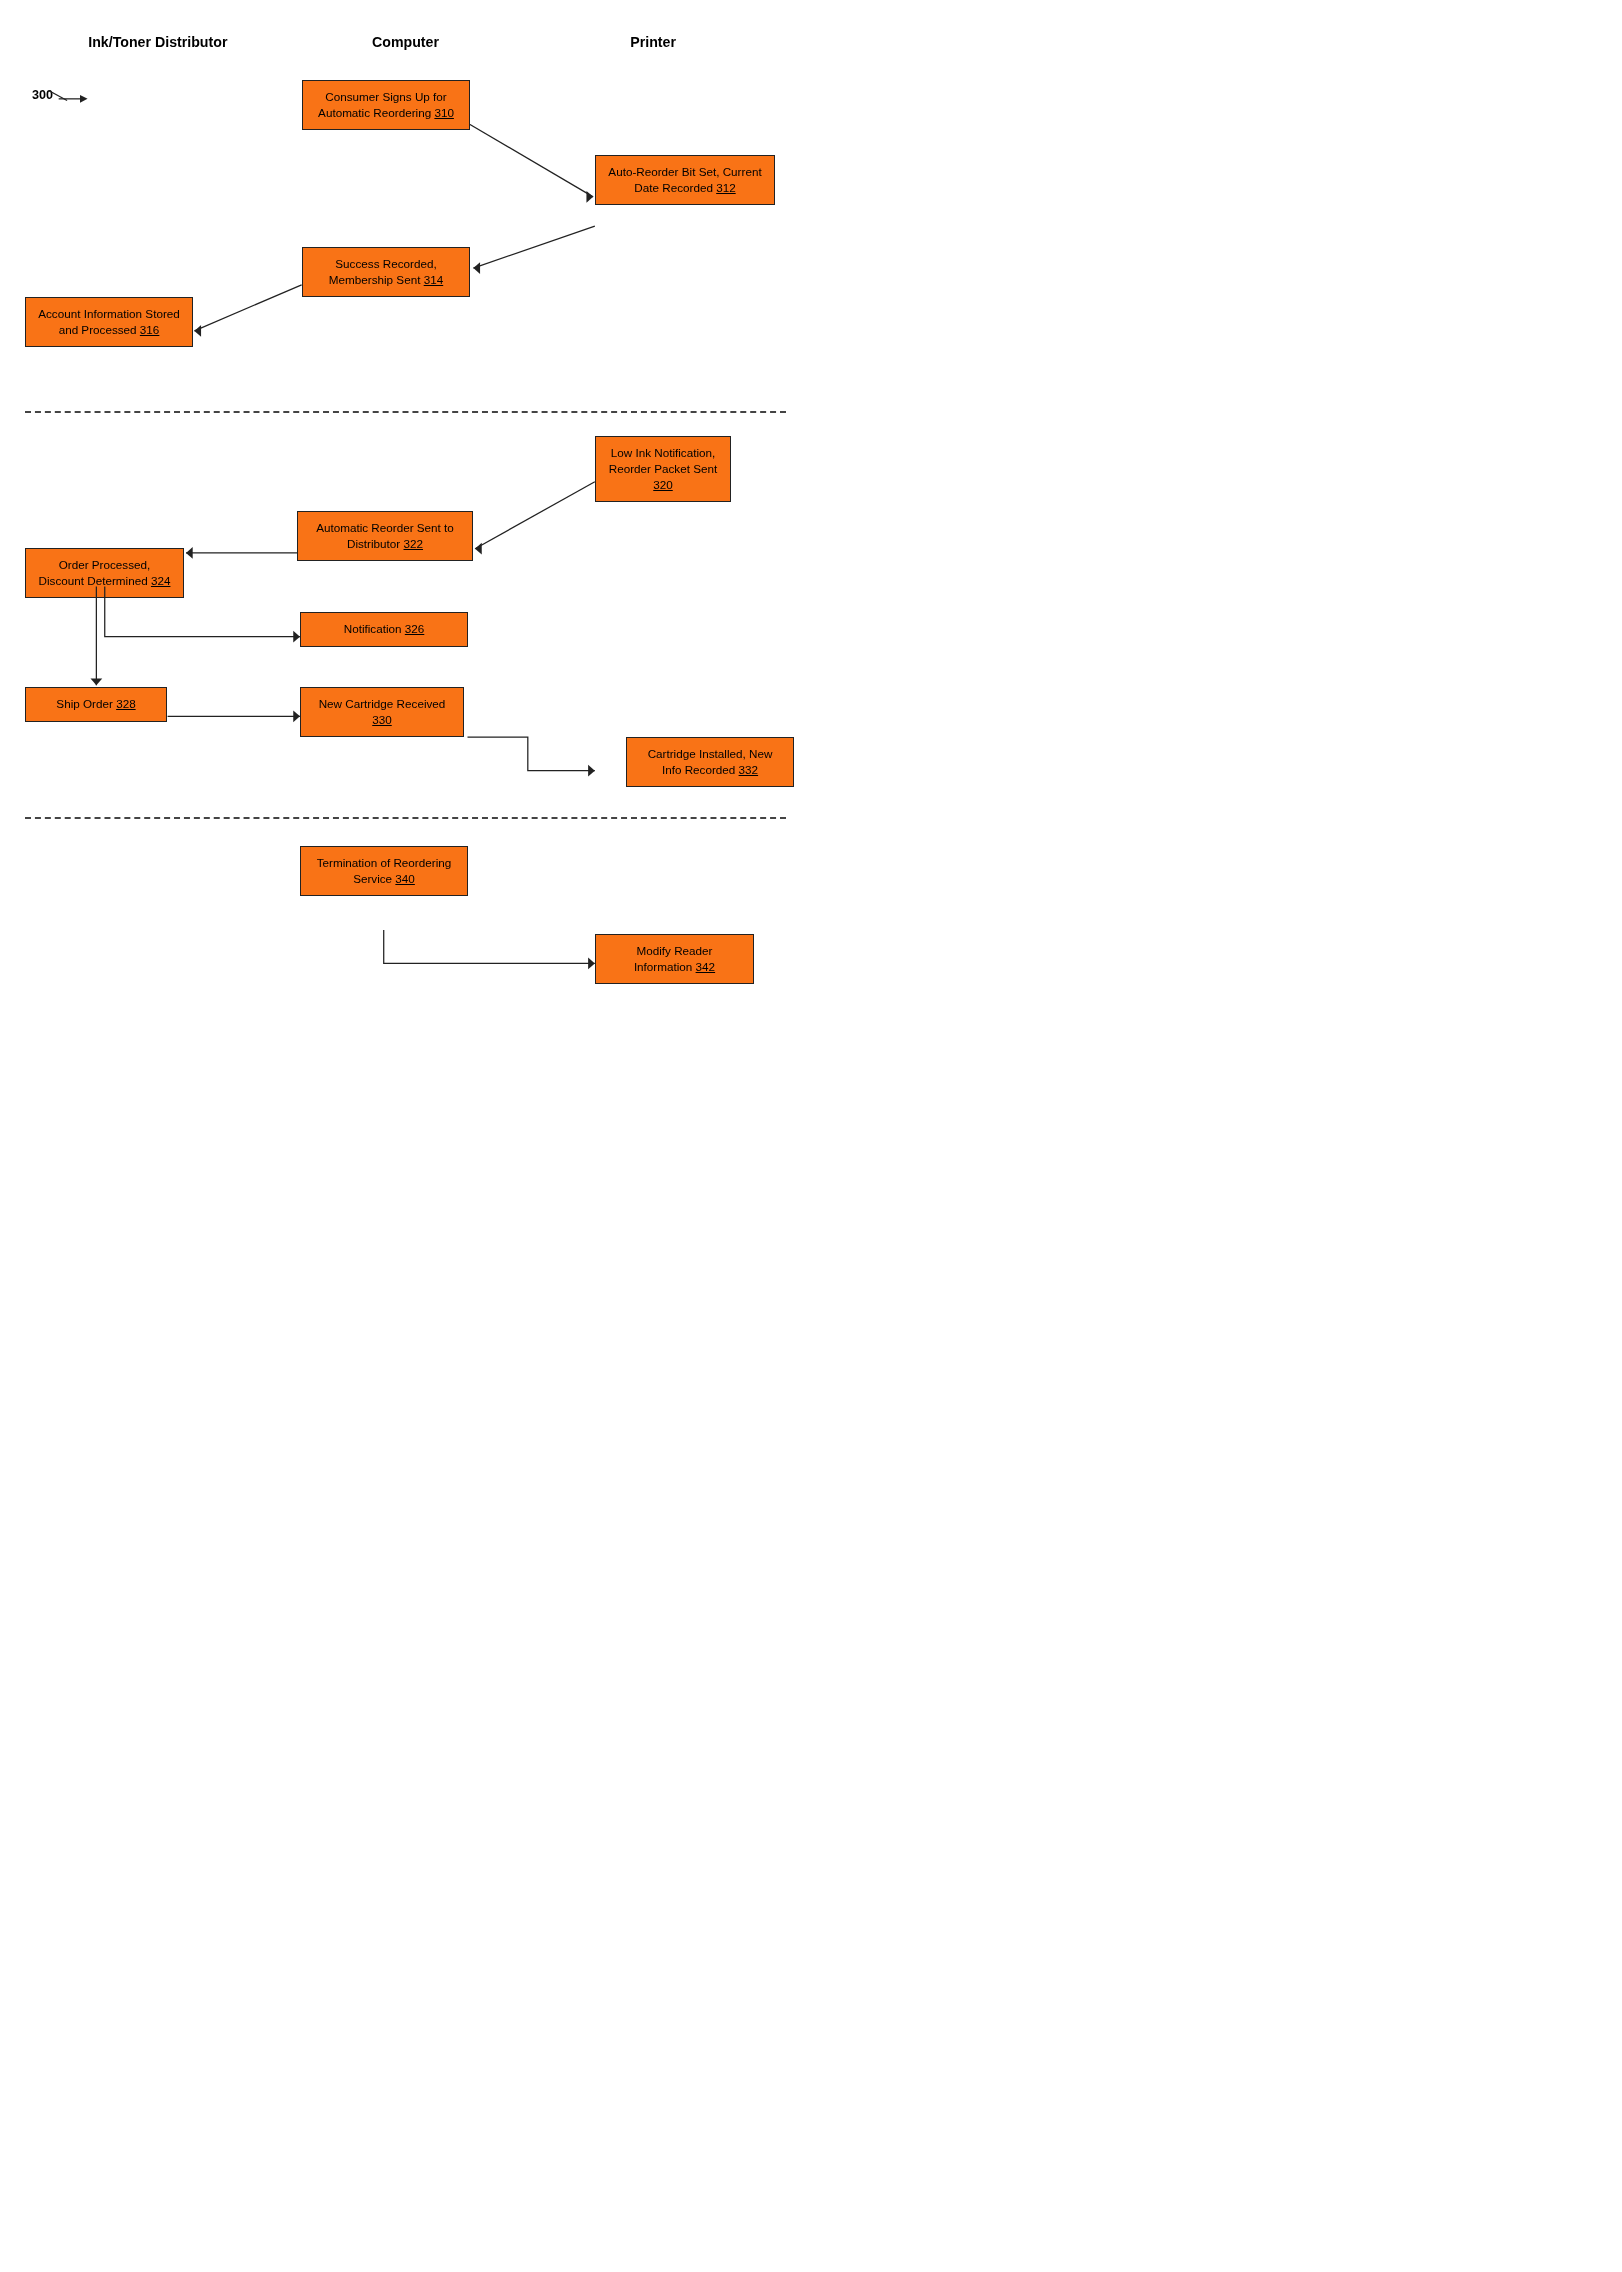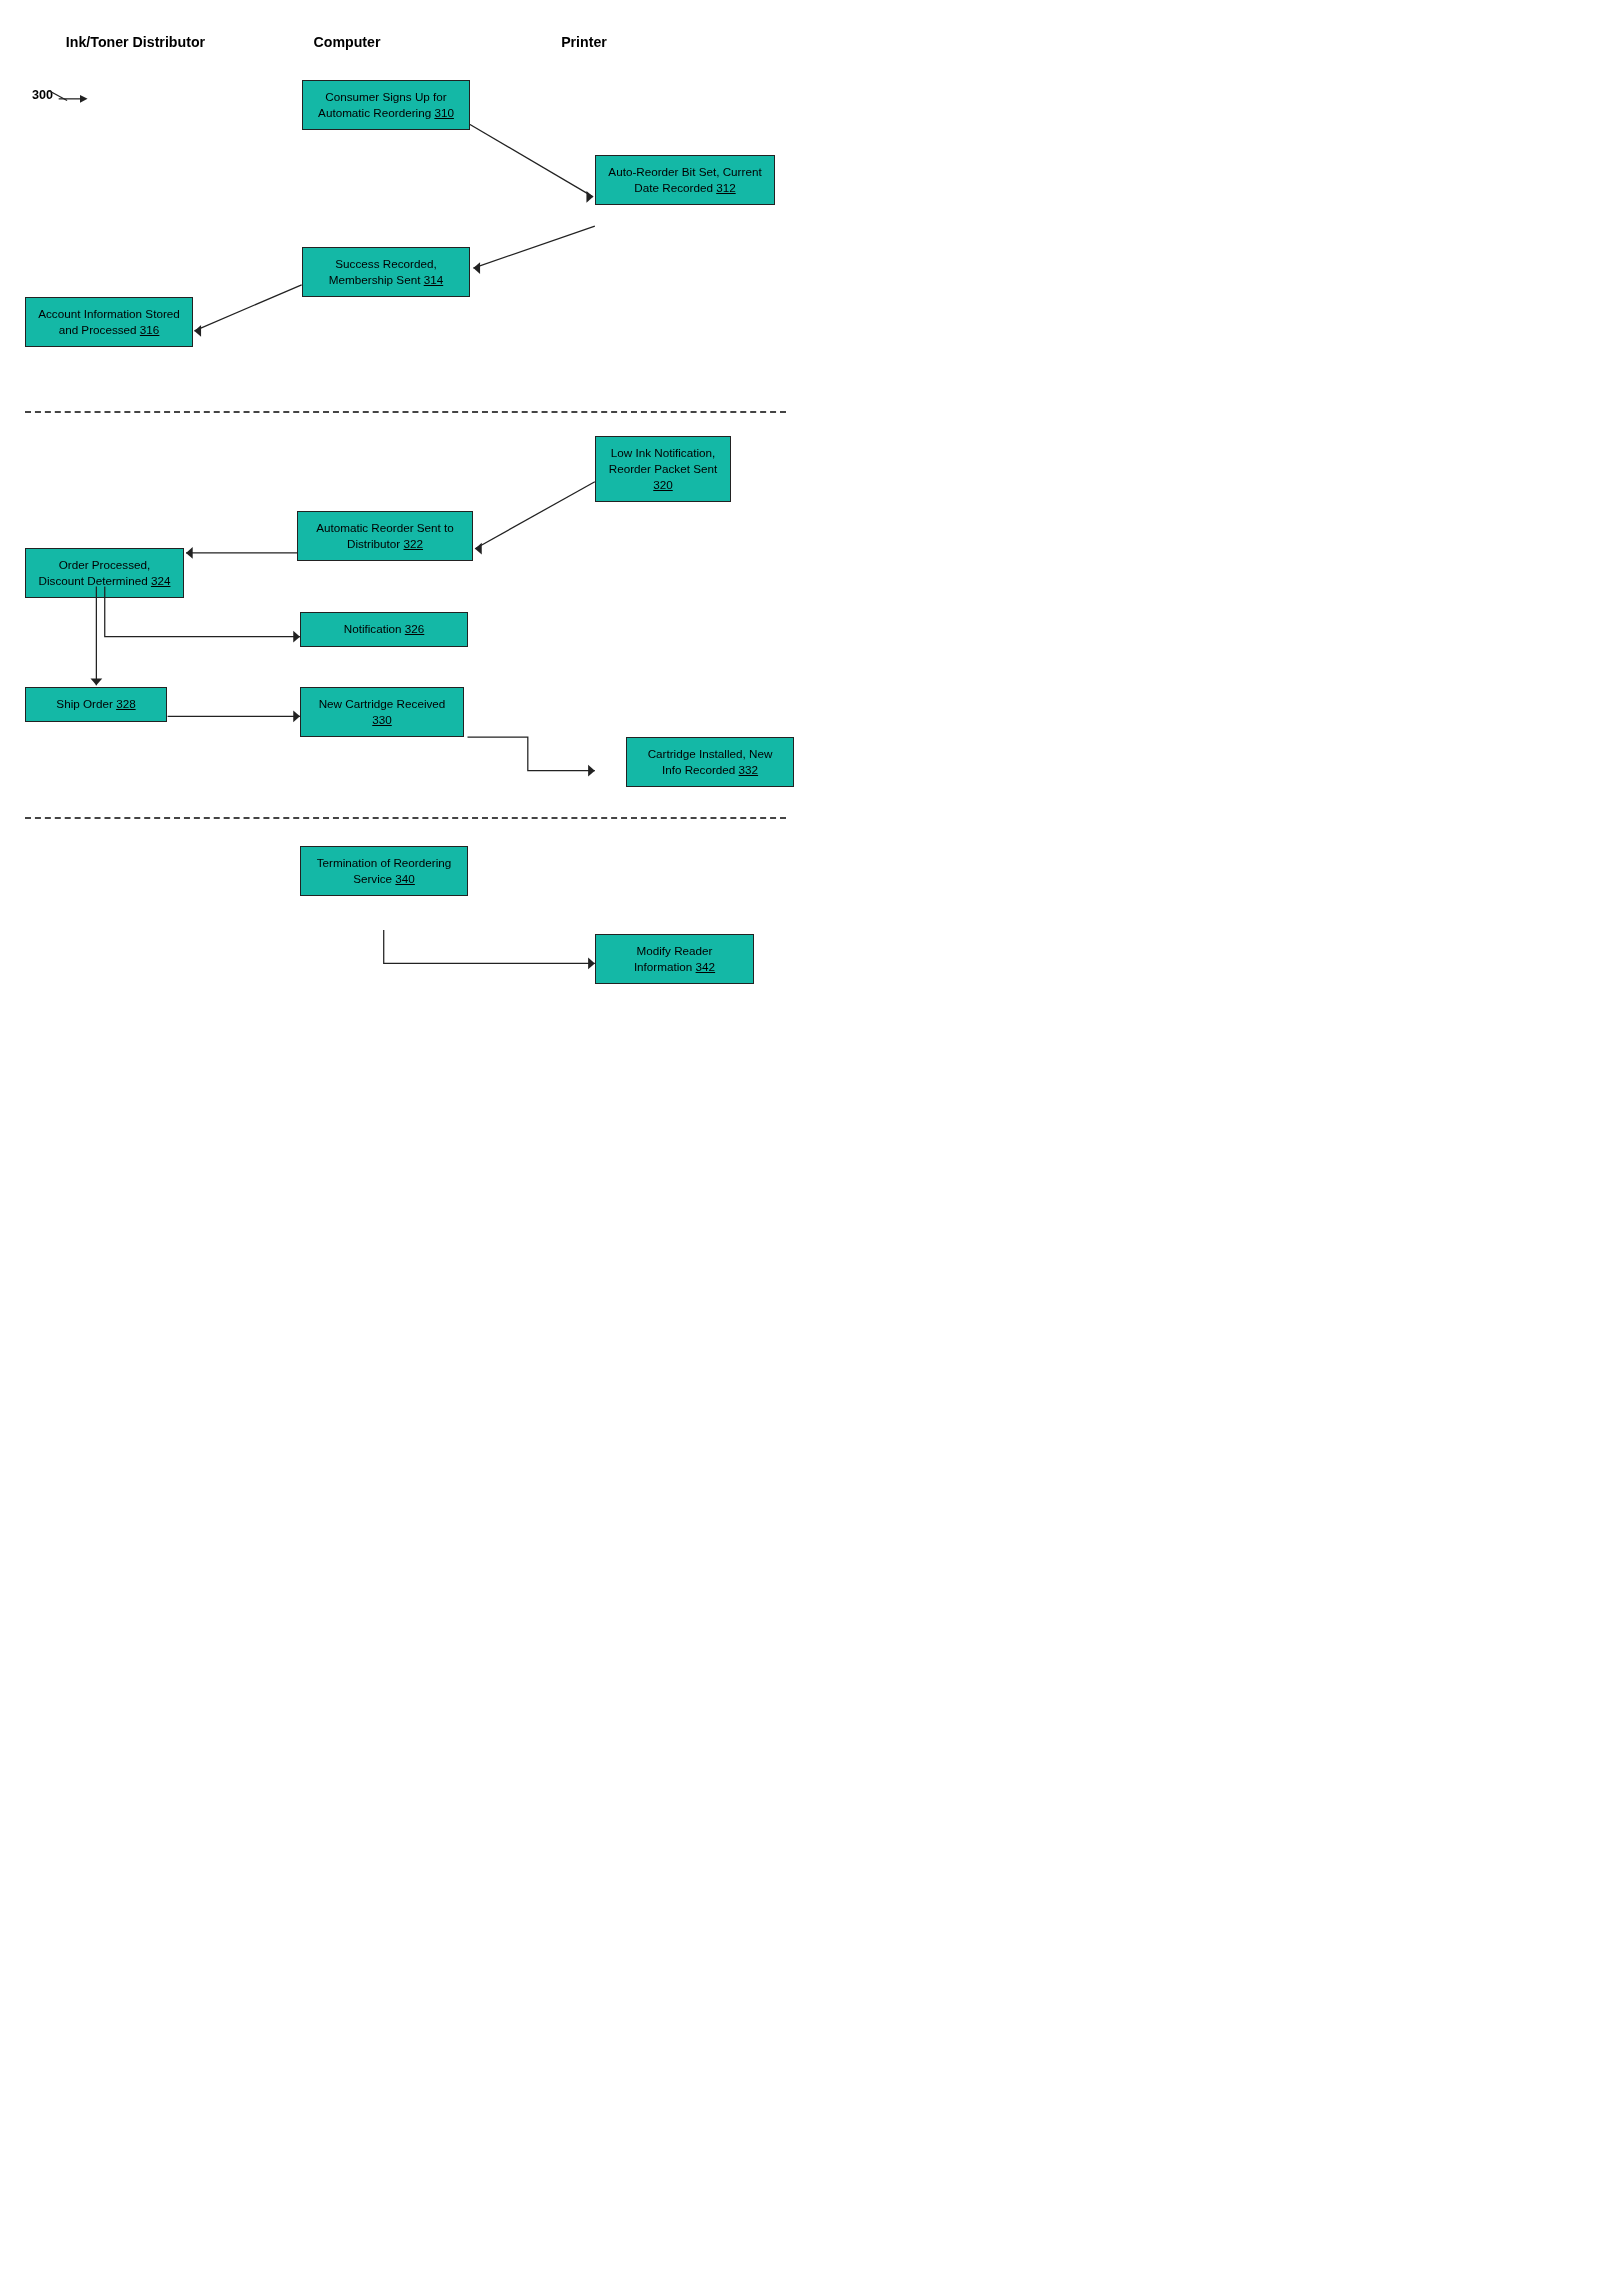--- a/index.html
+++ b/index.html
@@ -21,28 +21,29 @@
     
     .col-headers {
       display: flex;
       justify-content: space-around;
       margin-bottom: 25px;
       padding: 0 17px;
     }
     .col-header {
       font-size: 14.2px;
       font-weight: bold;
+      text-align: center;
       width: 168px;
     }
 
     
     .box {
       position: absolute;
       border: 1.7px solid #222;
-      background: #14b8a6;
+      background: #f97316;
       padding: 8.4px 11.7px;
       text-align: center;
       font-size: 11.7px;
       line-height: 1.35;
     }
     .box u {
       text-decoration: underline;
     }
 
     

